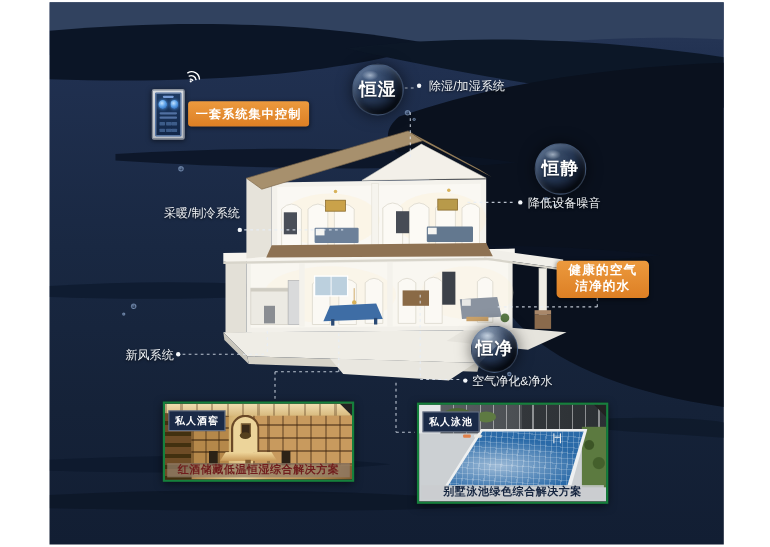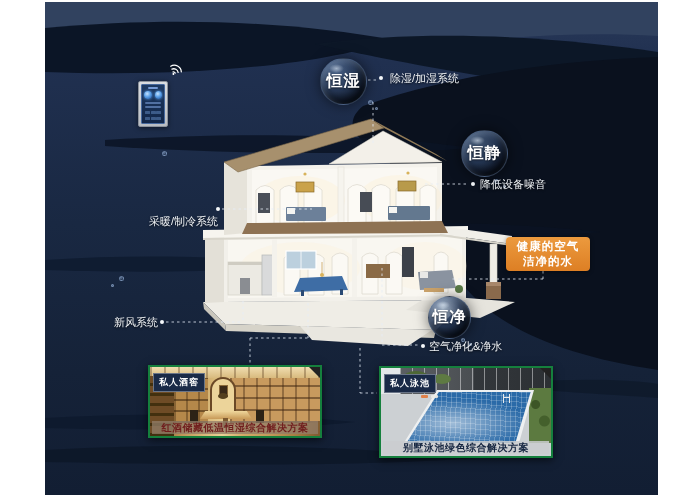--- a/index.html
+++ b/index.html
@@ -267,42 +267,43 @@
         <div class="panel-key"></div>
       </div>
       <div class="panel-grid">
         <div class="panel-key"></div>
         <div class="panel-key"></div>
         <div class="panel-key"></div>
       </div>
     </div>
   </div>
 
+  <div id="central-badge" class="orange-badge">一套系统集中控制</div>
   <div id="healthy-badge" class="orange-badge">
     <div>健康的空气</div>
     <div>洁净的水</div>
   </div>
 
   <div class="bubble" style="left:320px; top:58px; width:47px; height:47px;">恒湿</div>
-  <div class="bubble" style="left:461px; top:130px; width:47px; height:47px;">恒静</div>
+  <div class="bubble" style="left:486px; top:130px; width:47px; height:47px;">恒静</div>
   <div class="bubble" style="left:428px; top:296px; width:43px; height:43px;">恒净</div>
 
   <div class="deco-bubble" style="left:368px; top:100px; width:5px; height:5px;"></div>
   <div class="deco-bubble" style="left:375px; top:107px; width:3px; height:3px;"></div>
   <div class="deco-bubble" style="left:494px; top:179px; width:5px; height:5px;"></div>
   <div class="deco-bubble" style="left:503px; top:185px; width:3px; height:3px;"></div>
   <div class="deco-bubble" style="left:162px; top:151px; width:5px; height:5px;"></div>
   <div class="deco-bubble" style="left:119px; top:276px; width:5px; height:5px;"></div>
   <div class="deco-bubble" style="left:111px; top:284px; width:3px; height:3px;"></div>
   <div class="deco-bubble" style="left:461px; top:338px; width:4px; height:4px;"></div>
   <div class="deco-bubble" style="left:469px; top:343px; width:3px; height:3px;"></div>
 
   <div class="callout" style="left:390px; top:71px;">除湿/加湿系统</div>
   <div class="callout" style="left:480px; top:177px;">降低设备噪音</div>
-  <div class="callout" style="left:149px; top:214px;">采暖/制冷系统</div>
+  <div class="callout" style="left:149px; top:186px;">采暖/制冷系统</div>
   <div class="callout" style="left:114px; top:315px;">新风系统</div>
   <div class="callout" style="left:429px; top:339px;">空气净化&amp;净水</div>
 
   <div id="wine-card" class="card">
     <div class="photo">
       <div class="wine-base"></div>
       <div class="wine-ceiling"></div>
       <div class="wine-rack-left"></div>
       <div class="wine-rack-mid"></div>
       <div class="wine-rack-right"></div>

